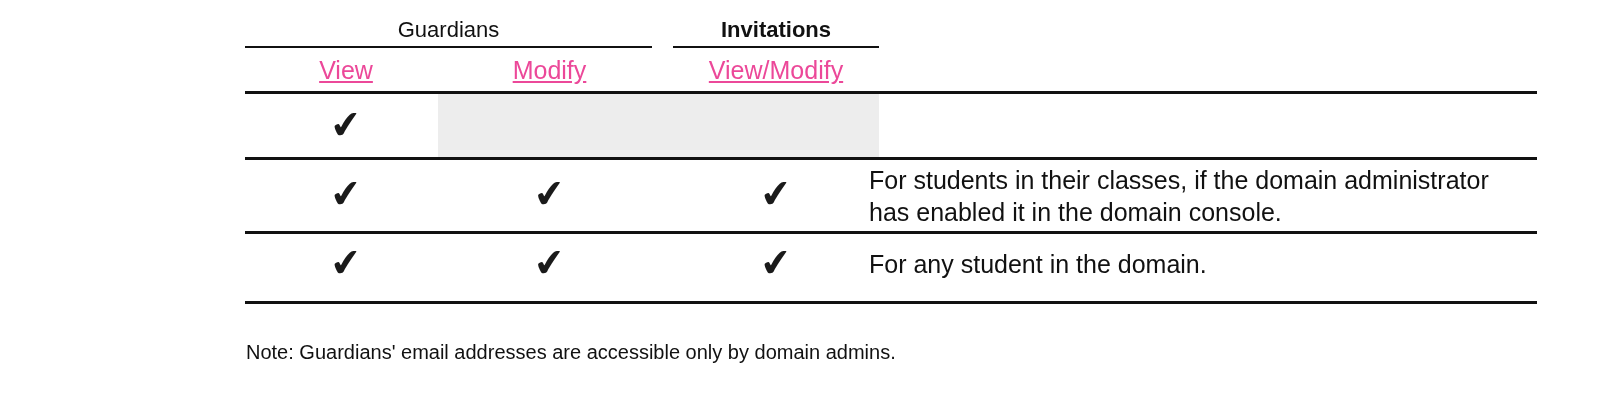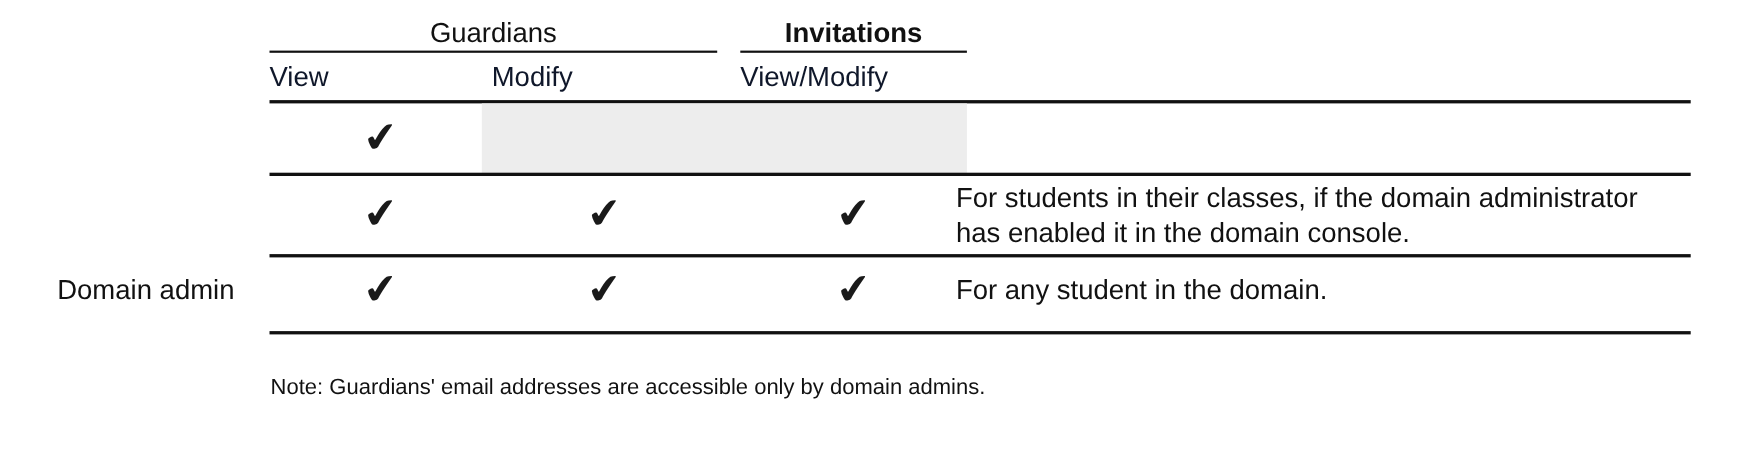--- a/index.html
+++ b/index.html
@@ -27,34 +27,36 @@
   .rule {
     position: absolute;
     background: #111111;
     height: 3px;
   }
   .rule.thin { height: 2px; }
 
   
   .group-label {
     position: absolute;
-    font-size: 25px;
+    font-size: 22px;
     line-height: 28px;
     text-align: center;
     color: #111111;
     white-space: nowrap;
   }
 
   
   .col-head {
     position: absolute;
     font-size: 25px;
     line-height: 28px;
-    color: #0f172a;
+    text-align: center;
+    color: #ec4899;
     white-space: nowrap;
+    text-decoration: underline;
   }
 
   
   .row-label {
     position: absolute;
     left: 52px;
     font-size: 25px;
     line-height: 30px;
     color: #111111;
     white-space: nowrap;
@@ -131,21 +133,20 @@
   <div class="check" style="left:245px; top:175px; width:202px;">✔</div>
 
   <div class="check" style="left:447px; top:175px; width:205px;">✔</div>
 
   <div class="check" style="left:673px; top:175px; width:206px;">✔</div>
 
   <div class="desc" style="top:164px;">For students in their classes, if the domain administrator has enabled it in the domain console.</div>
 
   <div class="rule" style="left:245px; top:231px; width:1292px;"></div>
 
-  <div class="row-label" style="top:249px;">Domain admin</div>
 
   <div class="check" style="left:245px; top:244px; width:202px;">✔</div>
 
   <div class="check" style="left:447px; top:244px; width:205px;">✔</div>
 
   <div class="check" style="left:673px; top:244px; width:206px;">✔</div>
 
   <div class="desc" style="top:248px;">For any student in the domain.</div>
 
   <div class="rule" style="left:245px; top:301px; width:1292px;"></div>

